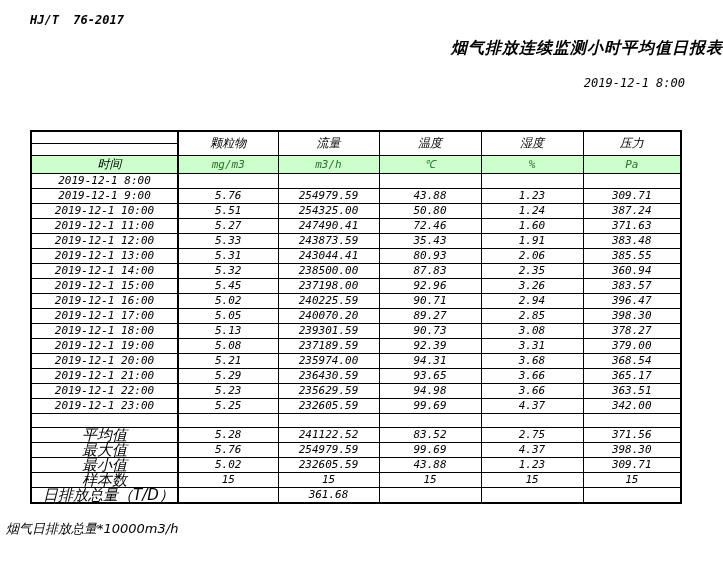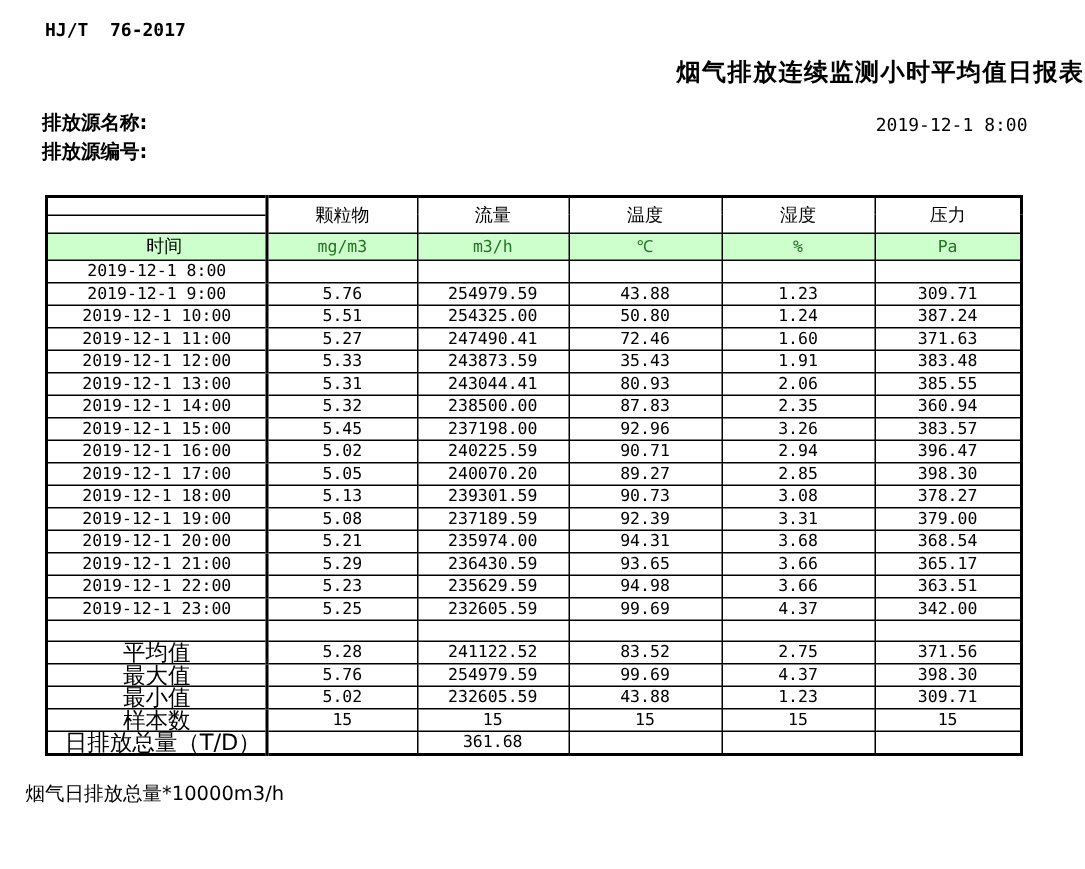--- a/index.html
+++ b/index.html
@@ -4,21 +4,21 @@
 <style>
   * { box-sizing: border-box; margin: 0; padding: 0; }
   html, body { background: #ffffff; }
   body {
     width: 723px; height: 579px;
     font-family: "DejaVu Sans", "Liberation Sans", sans-serif;
     color: #000;
     position: relative;
     overflow: hidden;
   }
-  .page { position: relative; width: 723px; height: 559px; background: #fff; }
+  .page { position: relative; width: 723px; height: 559px; background: #fff; font-style: italic; }
 
   .doc-code {
     position: absolute; left: 30px; top: 13px;
     font-family: "DejaVu Sans Mono", "Liberation Mono", monospace;
     font-weight: bold; font-size: 12px; white-space: pre;
   }
   .title {
     position: absolute; left: 0; top: 38px; width: 100%;
     text-align: right; font-size: 16px; font-weight: bold; letter-spacing: 1px;
   }
@@ -67,21 +67,21 @@
   }
   tbody tr.summary td.time-col {
     font-family: "DejaVu Sans", "Liberation Sans", sans-serif;
     font-size: 15px;
   }
   tbody tr.summary:last-child td.time-col {
     text-align: center; padding-left: 8px;
   }
 
   .footnote {
-    position: absolute; left: 17px; top: 520px;
+    position: absolute; left: 6px; top: 520px;
     font-size: 13px;
   }
   .sign-row { position: absolute; left: 0; top: 544px; width: 723px; height: 18px; font-size: 13px; }
   .sign-row span { position: absolute; top: 0; white-space: nowrap; }
   .lbl-unit   { left: 17px; }
   .lbl-resp   { left: 220px; }
   .lbl-rep    { left: 362px; }
   .lbl-date   { left: 507px; }
   .lbl-year   { left: 604px; }
   .lbl-month  { left: 641px; }
@@ -89,24 +89,20 @@
 </style>
 </head>
 <body>
 
 <div class="page">
 
   <div class="doc-code">HJ/T  76-2017</div>
 
   <div class="title">烟气排放连续监测小时平均值日报表</div>
 
-  <div class="meta-labels">
-    <div>排放源名称:</div>
-    <div>排放源编号:</div>
-  </div>
 
   <div class="report-datetime">2019-12-1 8:00</div>
 
   <table class="report">
     <colgroup>
       <col style="width:147px">
       <col style="width:100px">
       <col style="width:101px">
       <col style="width:102px">
       <col style="width:102px">

